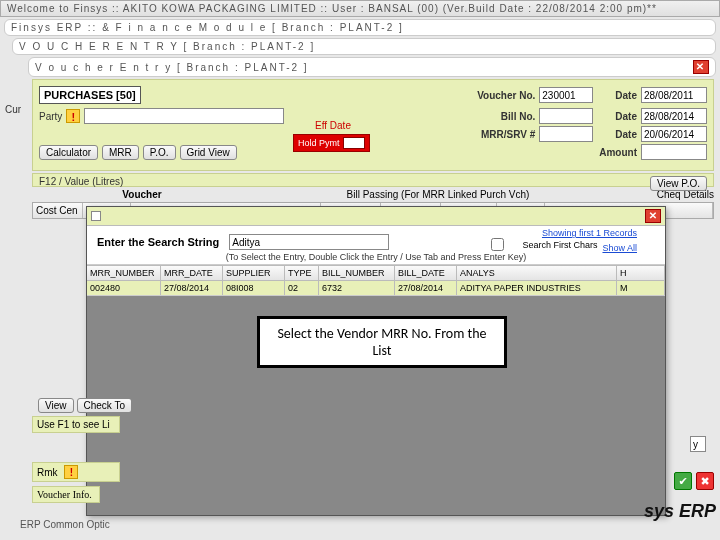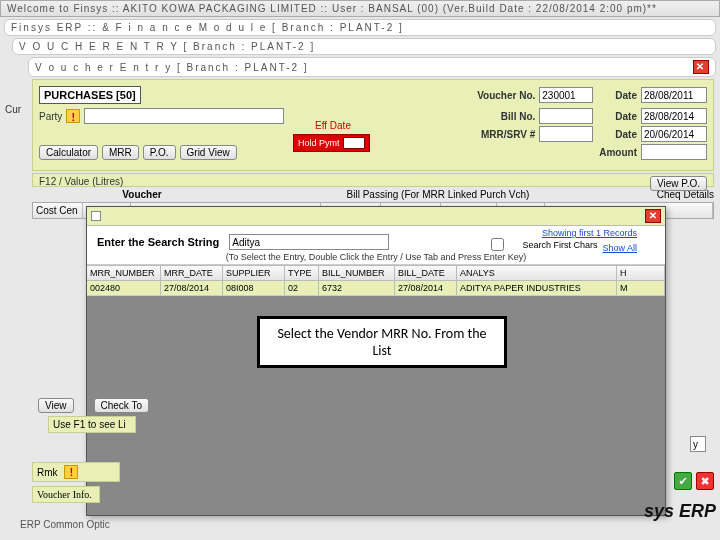--- a/index.html
+++ b/index.html
@@ -89,21 +89,21 @@
     position:absolute; left:260px; top:54px;
     display:flex; align-items:center; gap:3px;
   }
   .red-inner { background:#fff; width:22px; height:12px; border:1px solid #800;}
   .grid-header {
     display:flex; background:linear-gradient(#fafafa,#e4e4e4);
     border:1px solid #aaa; font-size:10px;
     margin: 2px 6px;
   }
   .gh-cell { border-right:1px solid #bbb; padding:2px 3px; white-space:nowrap; overflow:hidden;}
-  .footer-row { margin: 2px 6px; display:flex; gap:20px; align-items:center;}
+  .footer-row { margin: 2px 6px; display:flex; gap:3px; align-items:center;}
   .footer-panel { background:#e8f0b8; border:1px solid #c8d090; padding:2px 4px; font-size:10px;}
   .search-popup {
     position:absolute;
     left: 86px; top: 206px;
     width: 580px; height: 310px;
     background:#888;
     border: 1px solid #555;
     box-shadow: 2px 2px 6px rgba(0,0,0,0.3);
   }
   .search-inner {
@@ -267,21 +267,21 @@
     <div class="search-gray">
       <div class="callout">Select  the Vendor MRR No. From the List</div>
     </div>
   </div>
 </div>
 
 <div class="footer-row" style="position:absolute; left:32px; top:396px;">
   <button class="btn">View</button>
   <button class="btn">Check To</button>
 </div>
-<div class="footer-panel" style="position:absolute; left:48px; top:416px; width:88px;">Use F1 to see Li</div>
+<div class="footer-panel" style="position:absolute; left:32px; top:416px; width:88px;">Use F1 to see Li</div>
 <div class="footer-panel" style="position:absolute; left:32px; top:462px; width:88px;">
   <span>Rmk</span>
   <span class="req" style="display:inline-block;margin-left:4px;">!</span>
 </div>
 <div class="footer-panel" style="position:absolute; left:32px; top:486px; width:68px;font-family:Liberation Serif, serif;">Voucher Info.</div>
 <div style="position:absolute; left:20px; bottom:10px; font-size:10px; color:#555;">ERP Common Optic</div>
 
 <div class="ok-cancel">
   <span style="background:#4a4;border:1px solid #070;color:#fff">✔</span>
   <span style="background:#e33;border:1px solid #900;color:#fff">✖</span>

